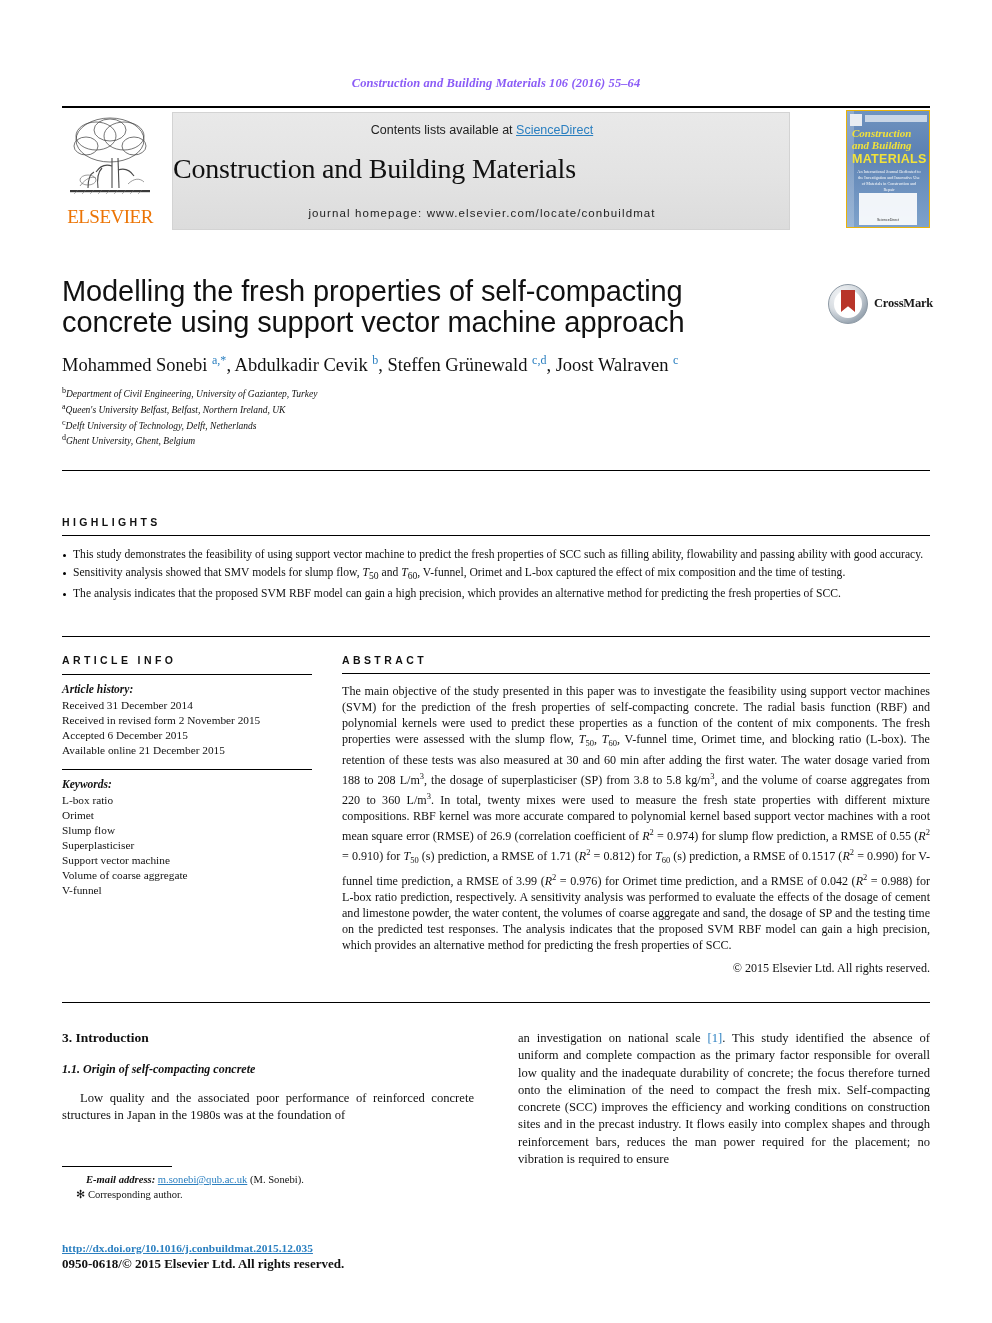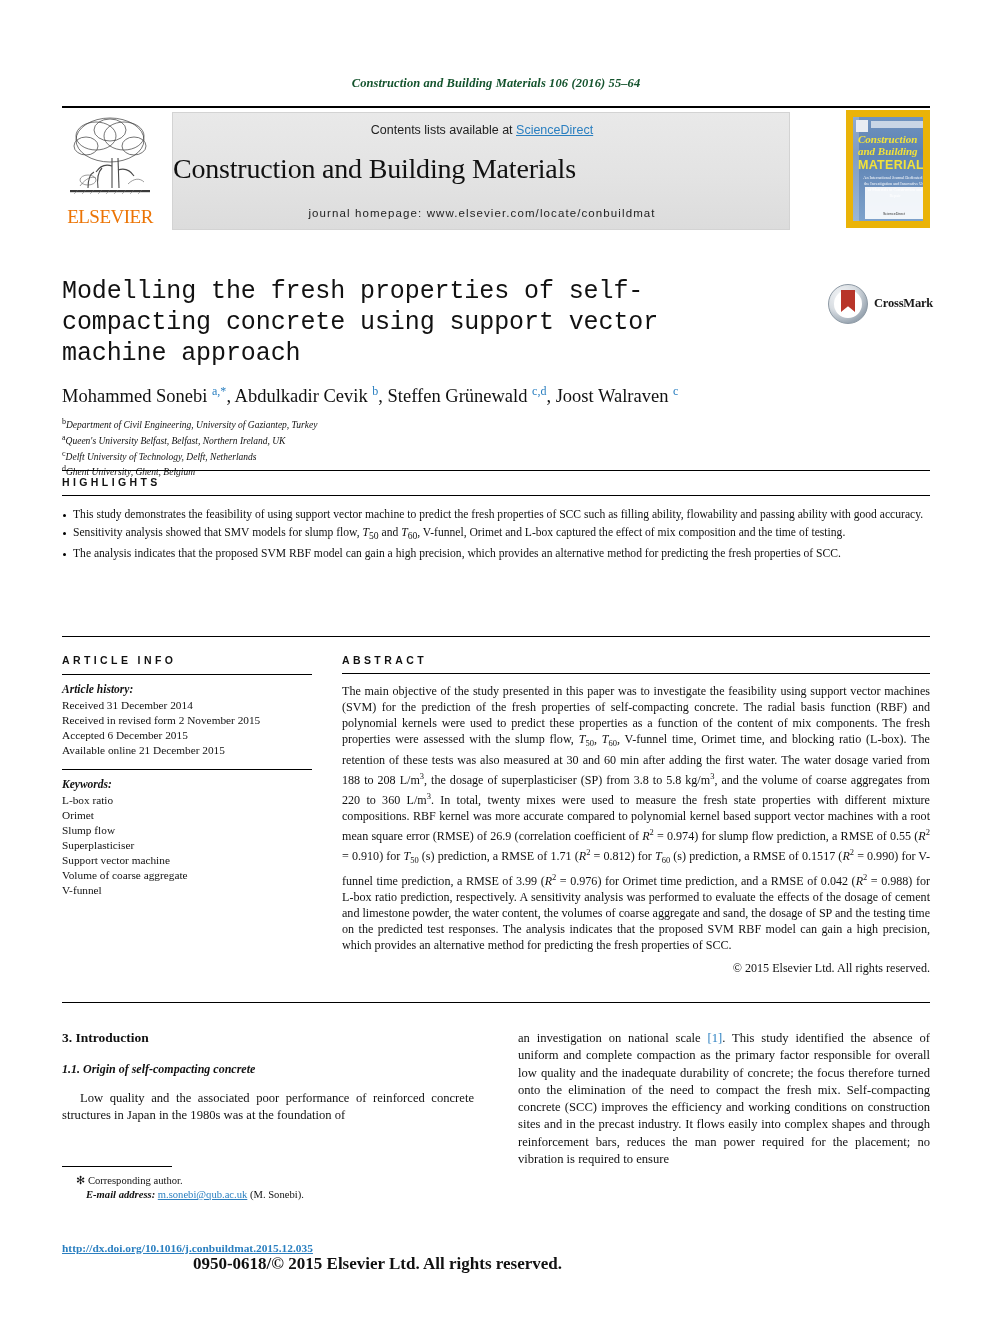--- a/index.html
+++ b/index.html
@@ -26,21 +26,21 @@
   .running-head {
     position: absolute;
     top: 76px;
     left: 0;
     width: 992px;
     text-align: center;
     font-family: "Liberation Serif", serif;
     font-weight: bold;
     font-style: italic;
     font-size: 12.5px;
-    color: #14532d;
+    color: #8b5cf6;
     letter-spacing: .1px;
   }
 
   
   .masthead {
     position: absolute;
     top: 106px;
     left: 62px;
     width: 868px;
     height: 124px;
@@ -122,21 +122,21 @@
     font-size: 11.5px;
     letter-spacing: 1.1px;
     color: #222;
   }
   .cover-thumb {
     position: absolute;
     top: 4px;
     left: 784px;
     width: 84px;
     height: 118px;
-    border: 7px solid #eab308;
+    border: 1px solid #eab308;
     background: #5a7fb0;
     box-sizing: border-box;
     overflow: hidden;
   }
   .cover-inner {
     position: absolute;
     inset: 0;
     background:
       linear-gradient(to right, rgba(255,255,255,.22) 0 8%, rgba(255,255,255,0) 8% 100%),
       linear-gradient(to bottom, #6f93c0 0%, #5d82b3 35%, #7ea2cb 100%);
@@ -180,22 +180,22 @@
 
   
   .title-area {
     position: absolute;
     top: 276px;
     left: 62px;
     width: 868px;
   }
   .paper-title {
     width: 700px;
-    font-family: Liberation Mono, monospace;
-    font-size: 25px;
+    font-family: Liberation Sans, sans-serif;
+    font-size: 29px;
     line-height: 31px;
     color: #111;
     letter-spacing: -0.1px;
   }
   .crossmark {
     position: absolute;
     top: 6px;
     left: 766px;
     width: 102px;
     height: 44px;
@@ -239,21 +239,21 @@
     line-height: 12.6px;
     color: #111;
   }
   .aff-list sup { font-style: normal; font-size: 8px; }
 
   
   .hl-rule-top {
     position: absolute; top: 470px; left: 62px; width: 868px; height: 1px; background: #000;
   }
   .highlights {
-    position: absolute; top: 476px; left: 62px; width: 868px;
+    position: absolute; top: 516px; left: 62px; width: 868px;
   }
   .section-kicker {
     font-family: "Liberation Sans", sans-serif;
     font-weight: bold;
     font-size: 10.5px;
     letter-spacing: 3.4px;
     color: #111;
   }
   .hl-rule {
     margin-top: 7px;
@@ -409,25 +409,24 @@
   }
   .doi-link {
     font-family: "Liberation Serif", serif;
     font-size: 11.4px;
     color: #2a7fc0;
     font-weight: bold;
     line-height: 15px;
   }
   .issn-line {
     font-family: "Liberation Serif", serif;
-    font-size: 17px;
+    font-size: 13px;
     color: #111;
     font-weight: bold;
     line-height: 15px;
-    text-align: right;
   }
 </style>
 </head>
 <body>
 
 <div class="page">
 
   <div class="running-head">Construction and Building Materials 106 (2016) 55–64</div>
 
   <div class="masthead">
@@ -565,29 +564,29 @@
     <h3 class="subsec-title">1.1. Origin of self-compacting concrete</h3>
     <p class="body-text">Low quality and the associated poor performance of reinforced concrete structures in Japan in the 1980s was at the foundation of</p>
   </div>
 
   <div class="col-right">
     <p class="body-text noindent">an investigation on national scale <span class="cite-link">[1]</span>. This study identified the absence of uniform and complete compaction as the primary factor responsible for overall low quality and the inadequate durability of concrete; the focus therefore turned onto the elimination of the need to compact the fresh mix. Self-compacting concrete (SCC) improves the efficiency and working conditions on construction sites and in the precast industry. It flows easily into complex shapes and through reinforcement bars, reduces the man power required for the placement; no vibration is required to ensure</p>
   </div>
 
   <div class="footnote">
     <div class="footnote-rule"></div>
-    <div class="footnote-line footnote-indent">
-      <span class="fn-mark">✻</span>
-      <span>Corresponding author.</span>
-    </div>
     <div class="footnote-line footnote-indent" style="padding-left:24px">
       <span class="email-italic">E-mail address:</span>
       <a class="email-link" href="#">m.sonebi@qub.ac.uk</a>
       <span>(M. Sonebi).</span>
     </div>
+    <div class="footnote-line footnote-indent">
+      <span class="fn-mark">✻</span>
+      <span>Corresponding author.</span>
+    </div>
   </div>
 
   <div class="imprint">
     <a class="doi-link" href="#">http://dx.doi.org/10.1016/j.conbuildmat.2015.12.035</a>
     <div class="issn-line">0950-0618/© 2015 Elsevier Ltd. All rights reserved.</div>
   </div>
 
 </div>
 
 </body></html>

